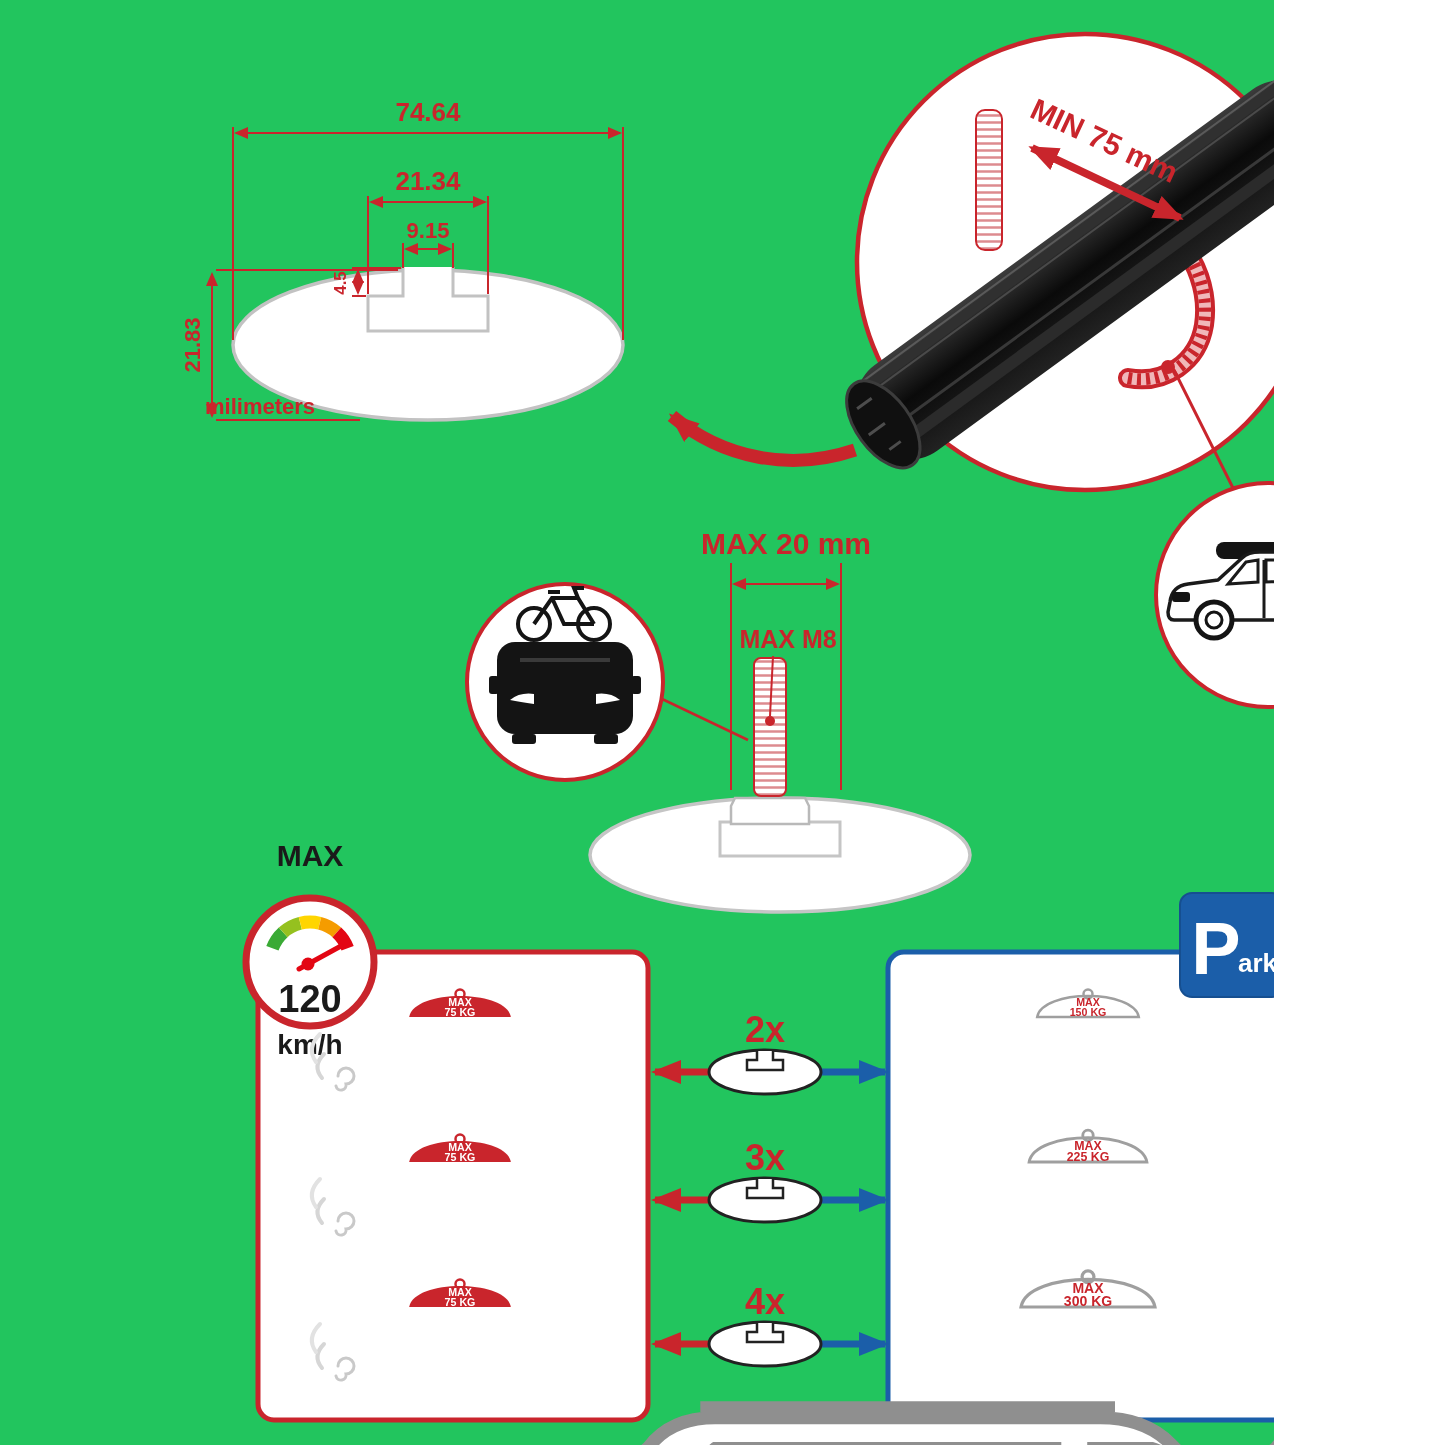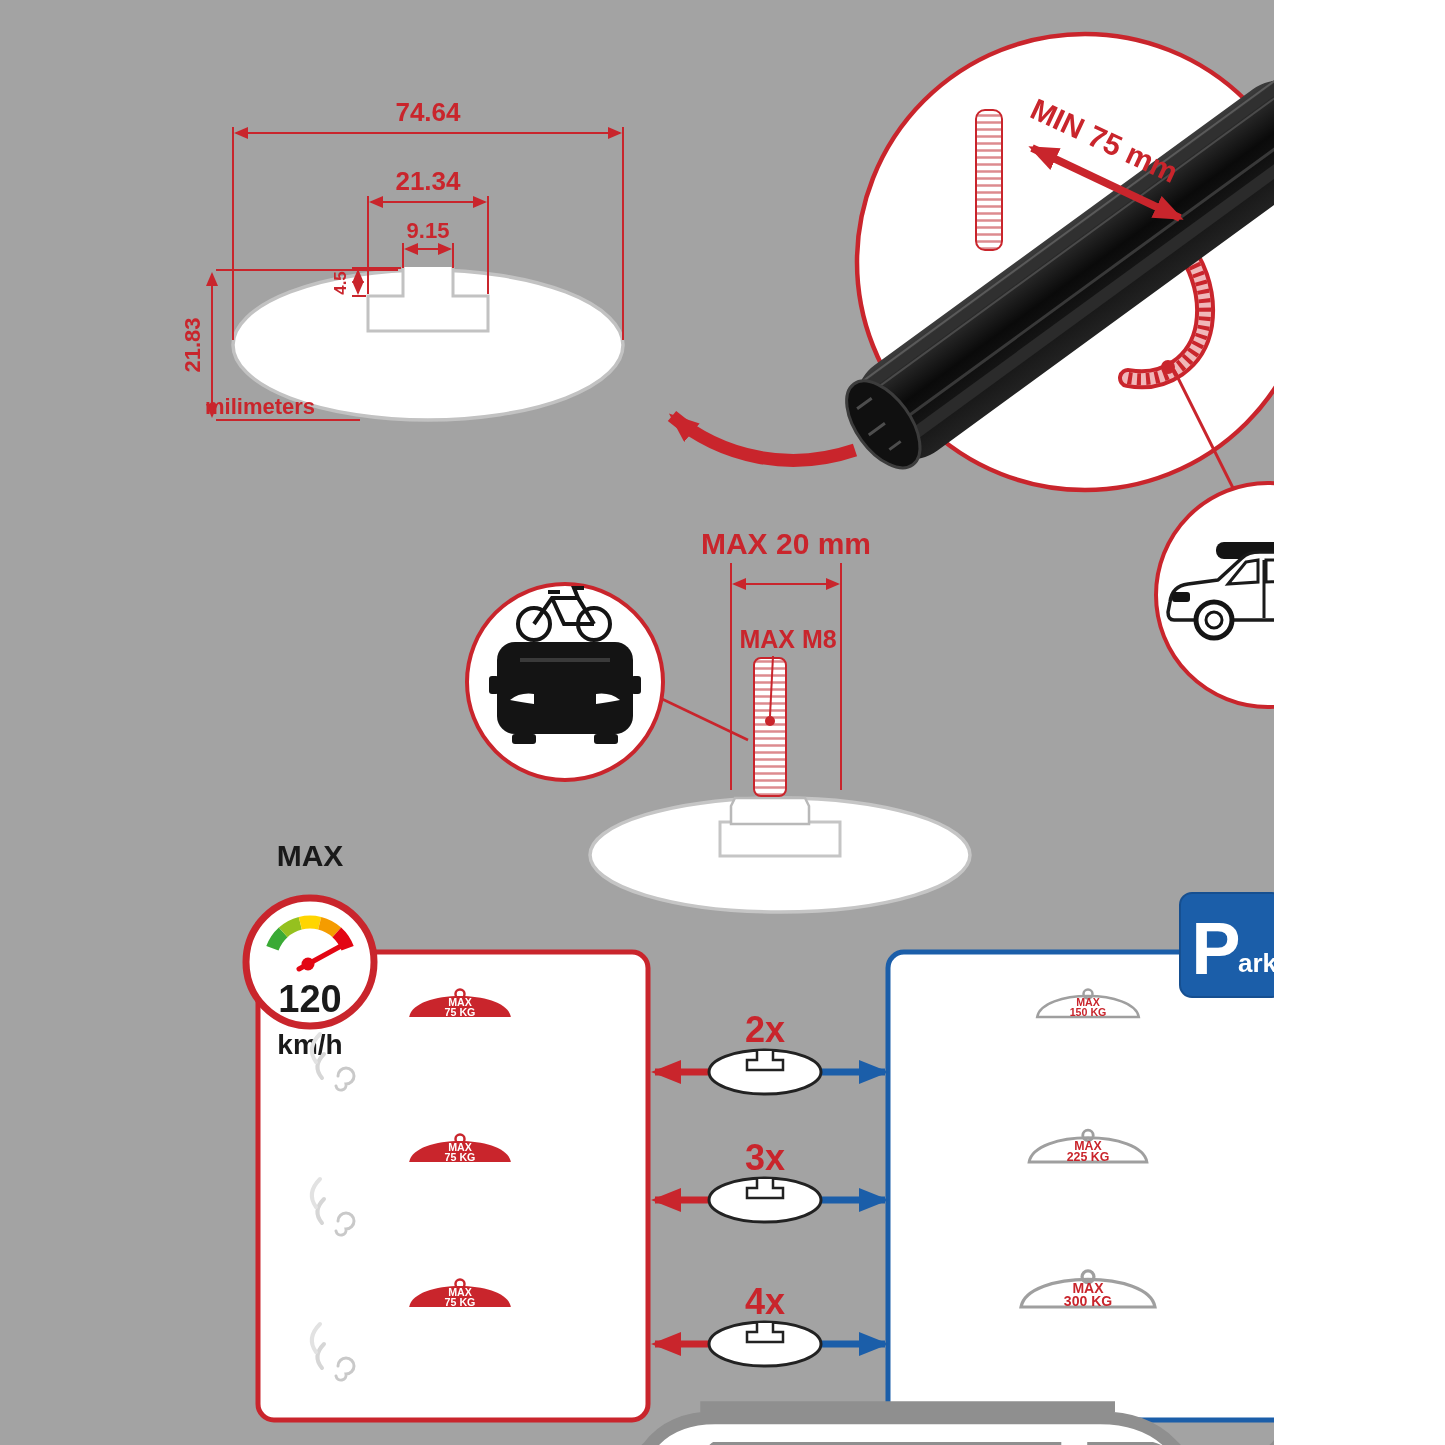--- a/index.html
+++ b/index.html
@@ -1,16 +1,16 @@
 <!DOCTYPE html>
 <html><head>
 <meta charset="utf-8">
 <style>
   html,body{margin:0;padding:0;background:#fff;}
-  .canvas{position:relative;width:1274px;height:1445px;overflow:hidden;background:#a3a3a3;
+  .canvas{position:relative;width:1274px;height:1445px;overflow:hidden;background:#22c55e;
           font-family:"Liberation Sans",sans-serif;}
   svg text{font-family:"Liberation Sans",sans-serif;}
   .dim-txt{fill:#c9252c;font-weight:bold;font-size:26px;}
   .dim-txt-sm{fill:#c9252c;font-weight:bold;font-size:22px;}
   .dim-txt-xs{fill:#c9252c;font-weight:bold;font-size:17px;}
   .red-label{fill:#c9252c;font-weight:bold;font-size:30px;}
   .red-label-sm{fill:#c9252c;font-weight:bold;font-size:25px;}
   .mult-label{fill:#c9252c;font-weight:bold;font-size:36px;}
   .black-label{fill:#1a1a1a;font-weight:bold;font-size:30px;}
   .speed-value{fill:#1a1a1a;font-weight:bold;font-size:38px;}

